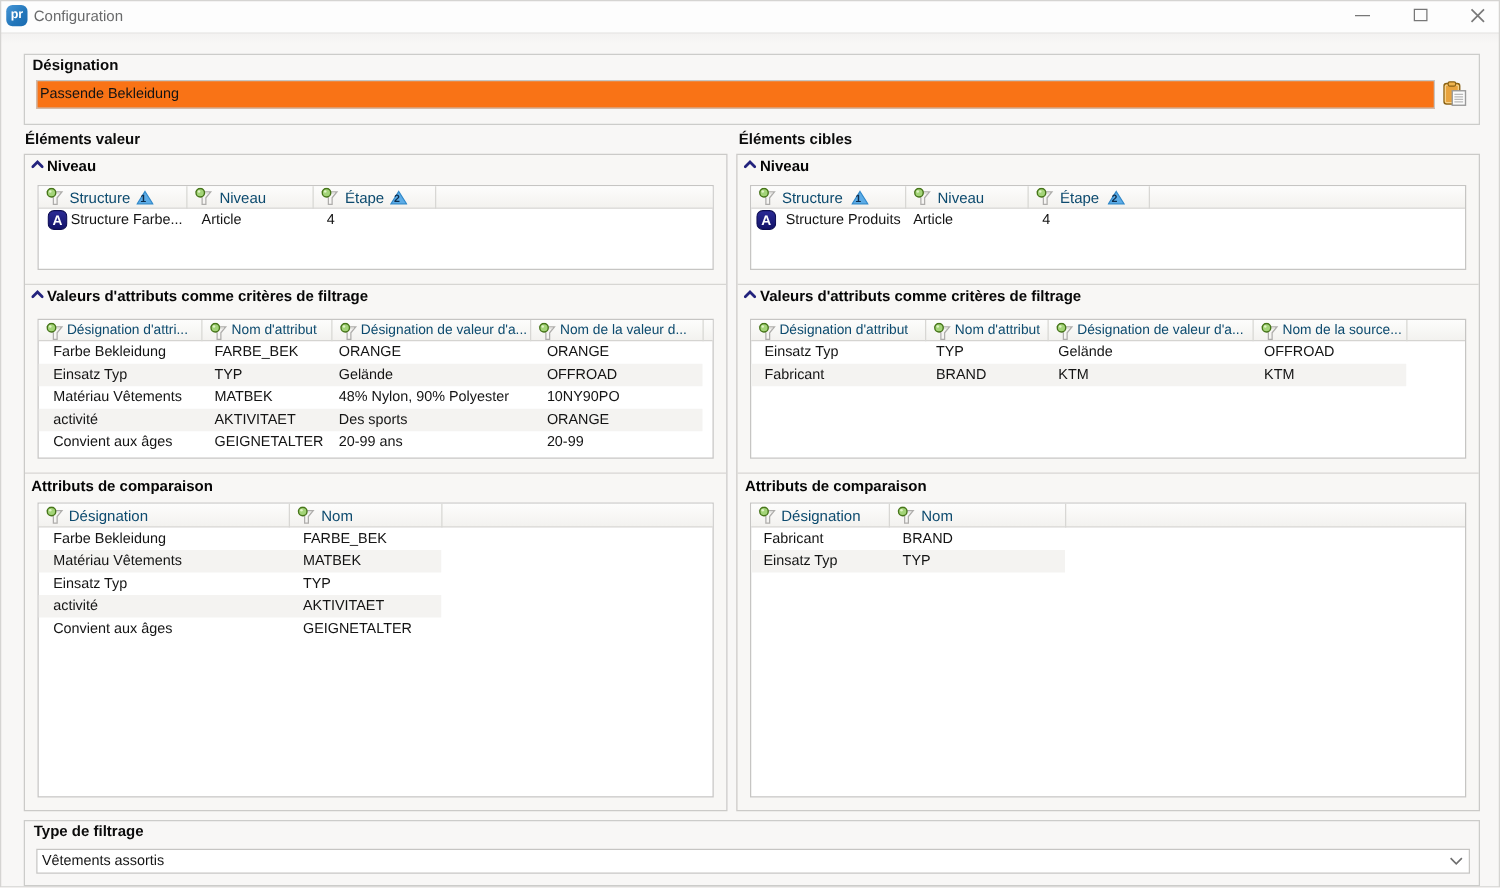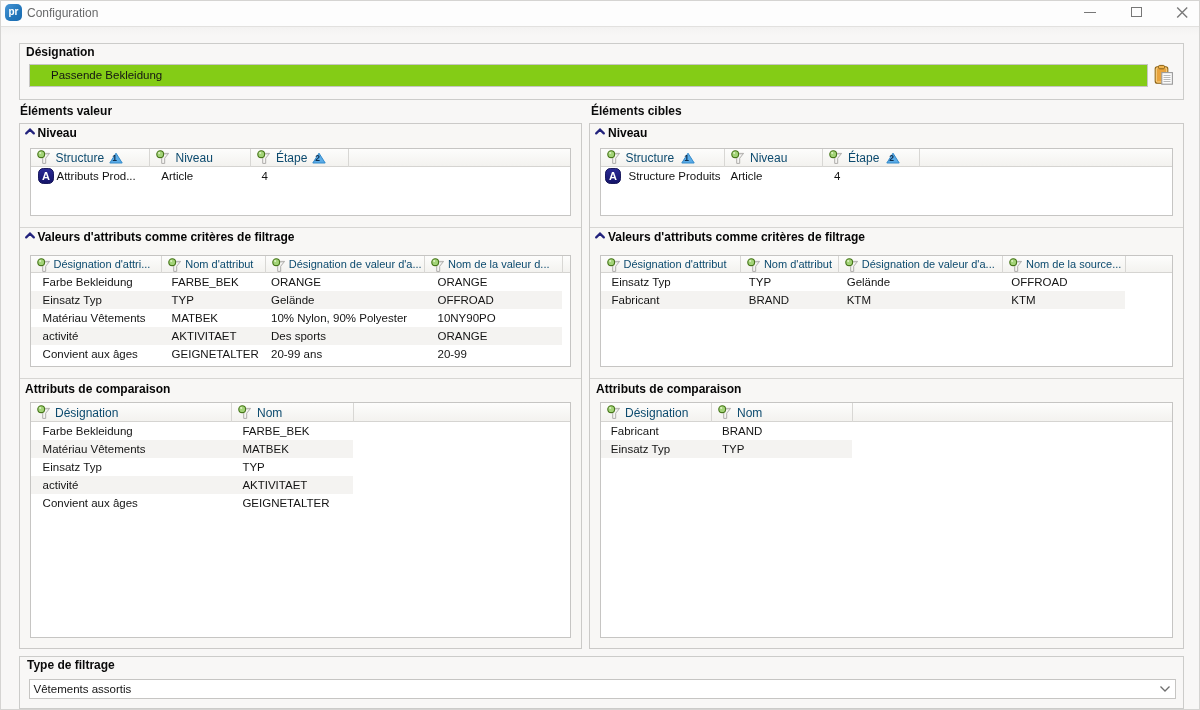--- a/index.html
+++ b/index.html
@@ -31,21 +31,21 @@
 <div class="abs" style="left:5px;top:4px;width:17px;height:17px;border-radius:5px;background:linear-gradient(135deg,#4796d6 0%,#2276ba 60%,#1a6bb0 100%);color:#fff;font-weight:bold;font-size:10px;text-align:center;line-height:16px;">pr</div>
 <div class="abs" style="left:27px;top:0;height:26px;line-height:26px;font-size:12px;color:#696a6b;text-align:right;">Configuration</div>
 <div class="abs" style="left:1084px;top:11.5px;width:12px;height:1.2px;background:#777;"></div>
 <div class="abs" style="left:1131px;top:6.5px;width:10.5px;height:10.5px;border:1.2px solid #777;"></div>
 <svg class="abs" style="left:1176px;top:5.5px;" width="13" height="13">
     <path d="M1.2,1.5 L11.2,11.5 M11.2,1.5 L1.2,11.5" stroke="#7a7a7a" stroke-width="1.4"></path>
   </svg>
 
 <div class="abs" style="left:19px;top:43px;width:1165px;height:57px;border:1px solid #ccccca;"></div>
 <div class="blab" style="left:26px;top:45px;">Désignation</div>
-<div class="abs" style="left:29px;top:64px;width:1119px;height:23px;background:#84cc16;border:1px solid #c6c5c3;line-height:21px;font-size:11.5px;color:#141414;padding-left:21px;">Passende Bekleidung</div>
+<div class="abs" style="left:29px;top:64px;width:1119px;height:23px;background:#f97316;border:1px solid #c6c5c3;line-height:21px;font-size:11.5px;color:#141414;padding-left:2px;">Passende Bekleidung</div>
 <svg class="abs" style="left:1152px;top:64px;" width="22" height="22" viewBox="0 0 22 22">
  <rect x="3.2" y="2.8" width="12.6" height="16.4" rx="2" fill="#e8a33d" stroke="#8a6214" stroke-width="1.1"></rect>
  <rect x="4.3" y="4" width="10.4" height="14" rx="1" fill="none" stroke="#f6d28a" stroke-width="1"></rect>
  <rect x="6.5" y="1.4" width="6" height="3.4" rx="1.2" fill="#f0b44e" stroke="#8a6214" stroke-width="1"></rect>
  <rect x="9.8" y="8.6" width="10.6" height="11.6" fill="#fbfbfb" stroke="#9a9a9a" stroke-width="1.1"></rect>
  <g stroke="#b9b9b9" stroke-width="1">
       <path d="M11.5,11.5h7"></path>
       <path d="M11.5,13.5h7"></path>
       <path d="M11.5,15.5h7"></path>
       <path d="M11.5,17.5h7"></path>
@@ -112,21 +112,21 @@
     <div class="htxt" style="left:245.5px;top:2.5px;font-size:12px;">Étape</div>
     <svg class="abs" style="left:281.0px;top:3.5px;" width="14" height="12" viewBox="0 0 14 12">
       <path d="M7,1.2 L13.2,11 L0.8,11 Z" fill="#5cace7" stroke="#3189ca" stroke-width="1"></path>
       <text x="3.3" y="9.3" font-family="Liberation Sans" font-size="8.5" font-weight="bold" fill="#0c2d4d">2</text>
     </svg>
     <div class="drow" style="top:18px;width:317.5px;">
       <svg class="abs" style="left:7.0px;top:1.5px;" width="16" height="16" viewBox="0 0 16 16">
         <rect x="0.5" y="0.5" width="15" height="15" rx="4.8" fill="url(#agrad)" stroke="#0d0d52" stroke-width="0.9"></rect>
         <text x="8" y="12" text-anchor="middle" font-family="Liberation Sans" font-size="11" font-weight="bold" fill="#fff">A</text>
       </svg>
-      <div class="dtxt" style="left:26.0px;">Attributs Prod...</div>
+      <div class="dtxt" style="left:26.0px;">Structure Farbe...</div>
       <div class="dtxt" style="left:130.8px;">Article</div>
       <div class="dtxt" style="left:230.89999999999998px;">4</div>
     </div>
   </div>
 <div class="tbl" style="left:599.5px;top:147.5px;width:573px;height:68px;">
     <div class="thead" style="height:18px;">
       <div class="hsep" style="left:123.5px;height:18px;"></div>
       <div class="hsep" style="left:221.0px;height:18px;"></div>
       <div class="hsep" style="left:318.5px;height:18px;"></div>
     </div>
@@ -212,21 +212,21 @@
     </div>
     <div class="drow stripe" style="top:35px;width:531.5px;">
       <div class="dtxt" style="left:12.100000000000001px;">Einsatz Typ</div>
       <div class="dtxt" style="left:141.1px;">TYP</div>
       <div class="dtxt" style="left:240.5px;">Gelände</div>
       <div class="dtxt" style="left:407.0px;">OFFROAD</div>
     </div>
     <div class="drow" style="top:53px;width:531.5px;">
       <div class="dtxt" style="left:12.100000000000001px;">Matériau Vêtements</div>
       <div class="dtxt" style="left:141.1px;">MATBEK</div>
-      <div class="dtxt" style="left:240.5px;">10% Nylon, 90% Polyester</div>
+      <div class="dtxt" style="left:240.5px;">48% Nylon, 90% Polyester</div>
       <div class="dtxt" style="left:407.0px;">10NY90PO</div>
     </div>
     <div class="drow stripe" style="top:71px;width:531.5px;">
       <div class="dtxt" style="left:12.100000000000001px;">activité</div>
       <div class="dtxt" style="left:141.1px;">AKTIVITAET</div>
       <div class="dtxt" style="left:240.5px;">Des sports</div>
       <div class="dtxt" style="left:407.0px;">ORANGE</div>
     </div>
     <div class="drow" style="top:89px;width:531.5px;">
       <div class="dtxt" style="left:12.100000000000001px;">Convient aux âges</div>

